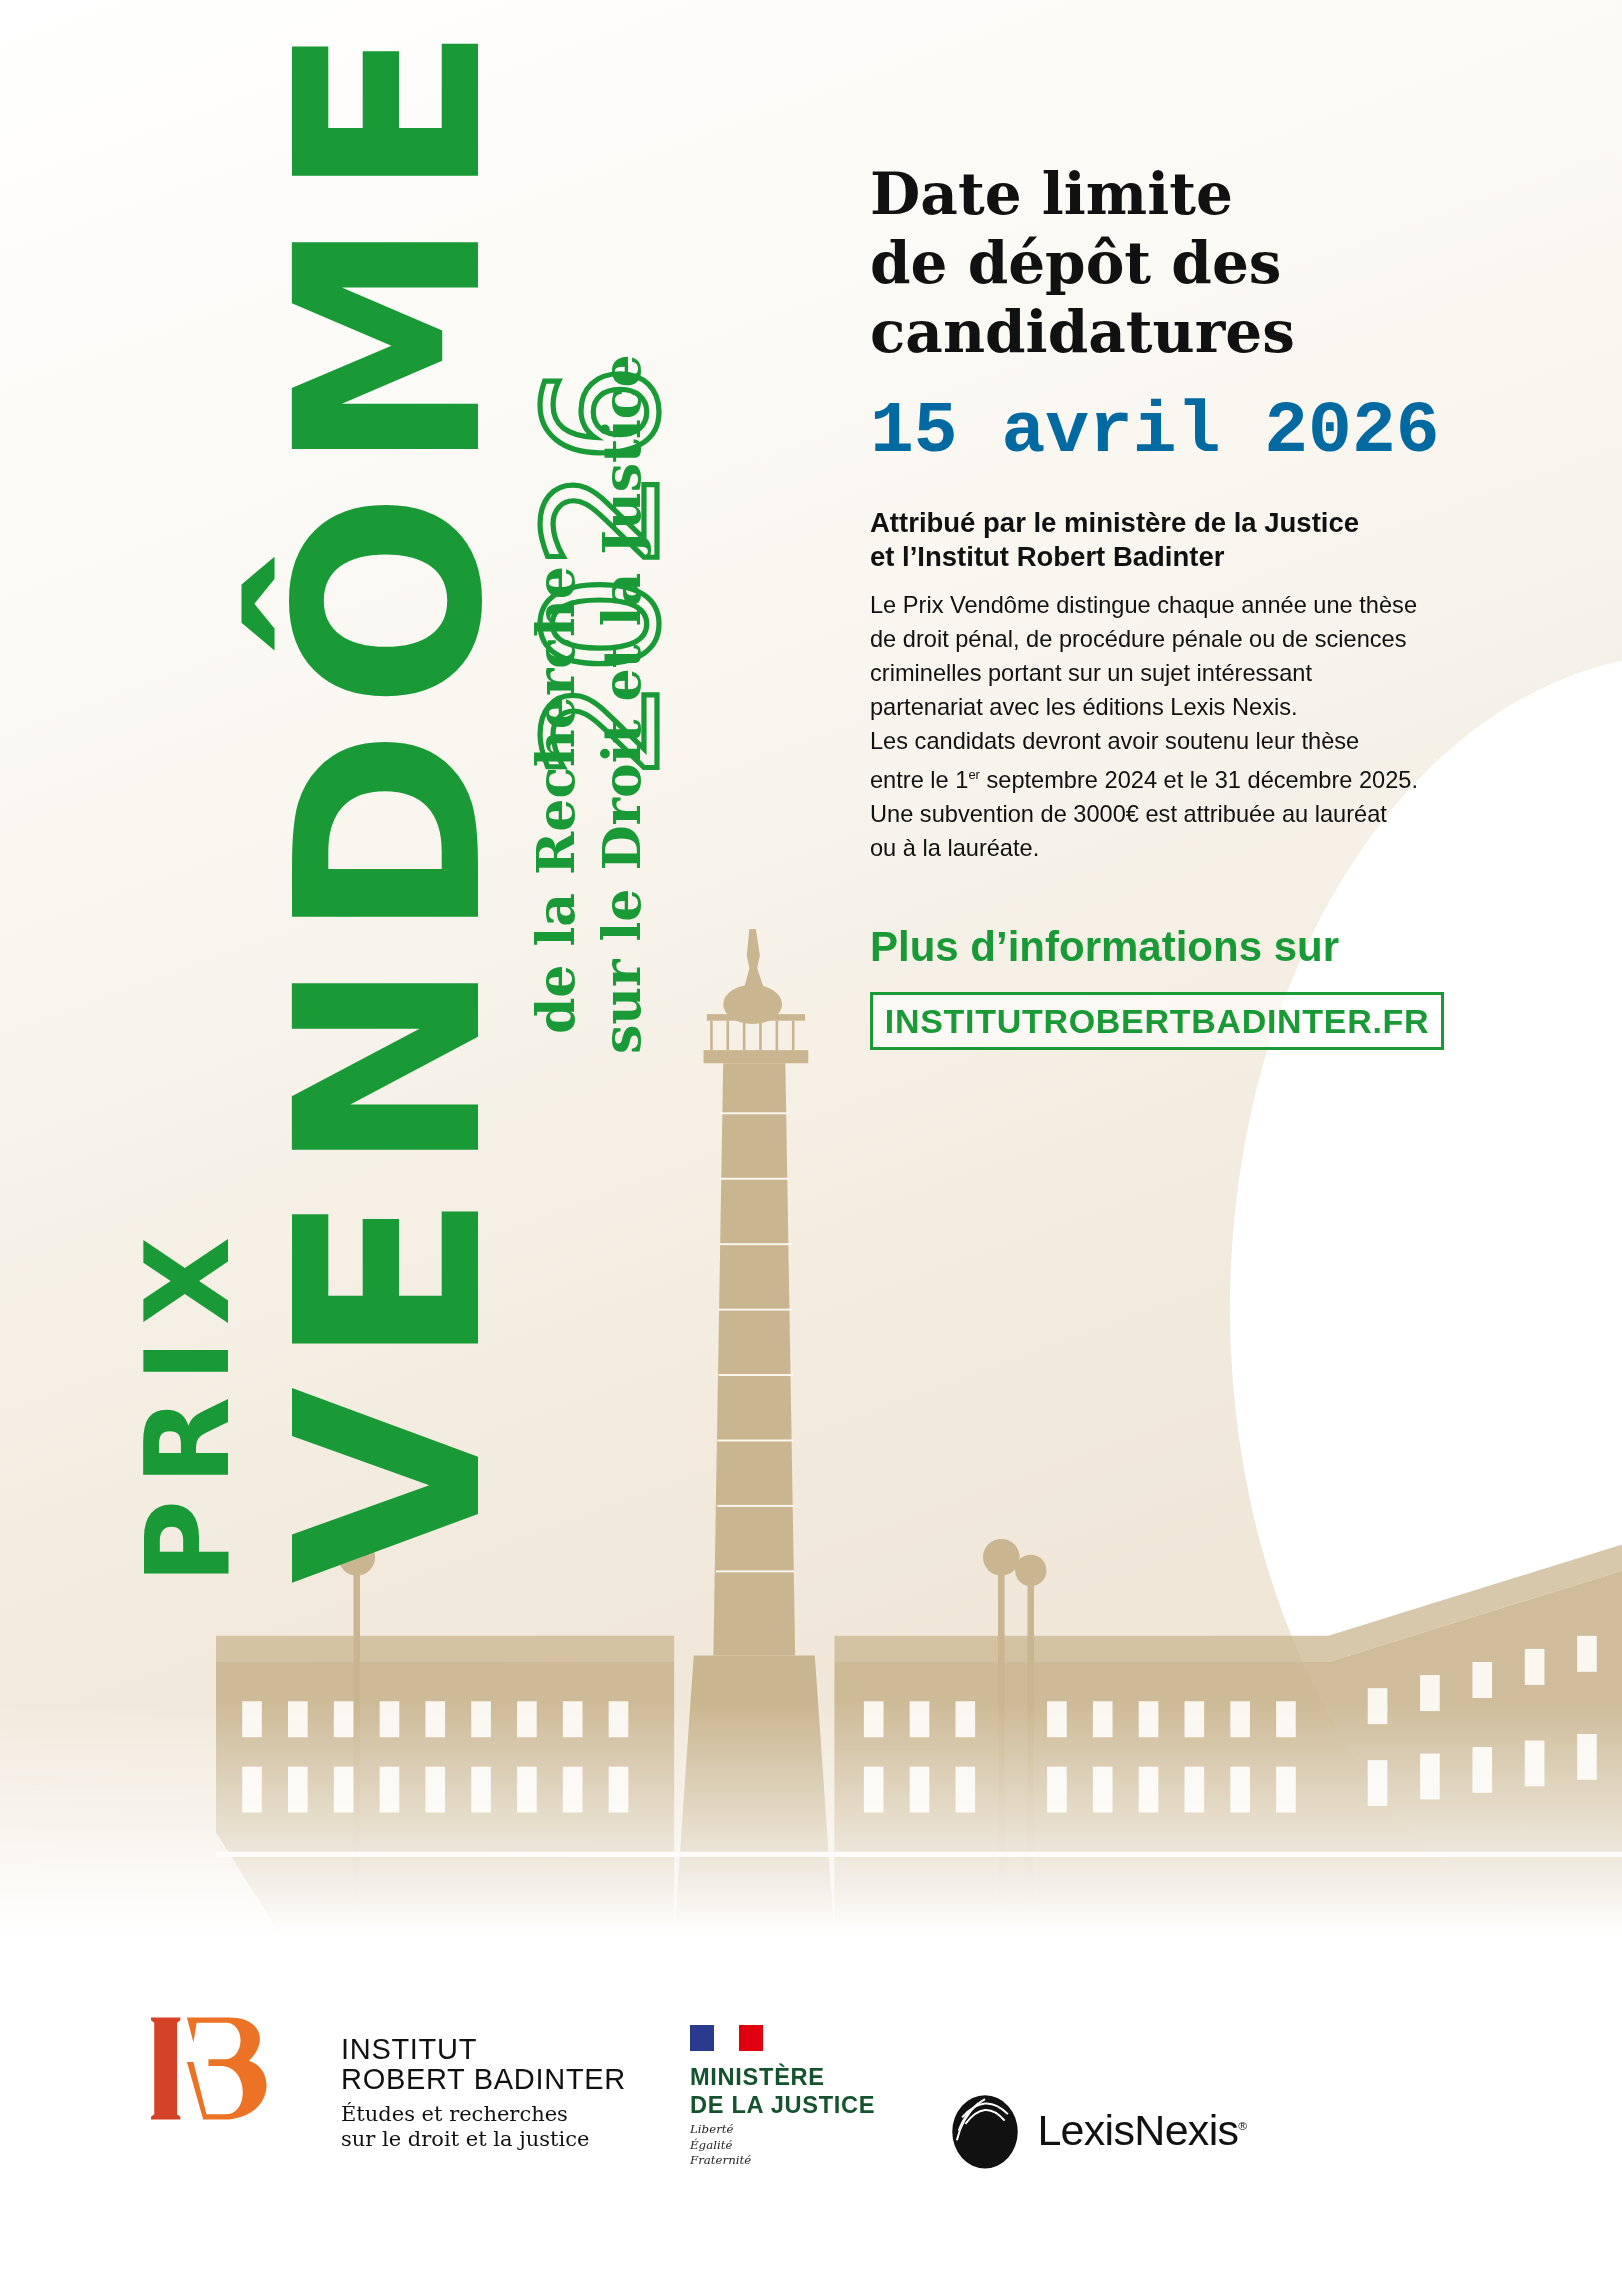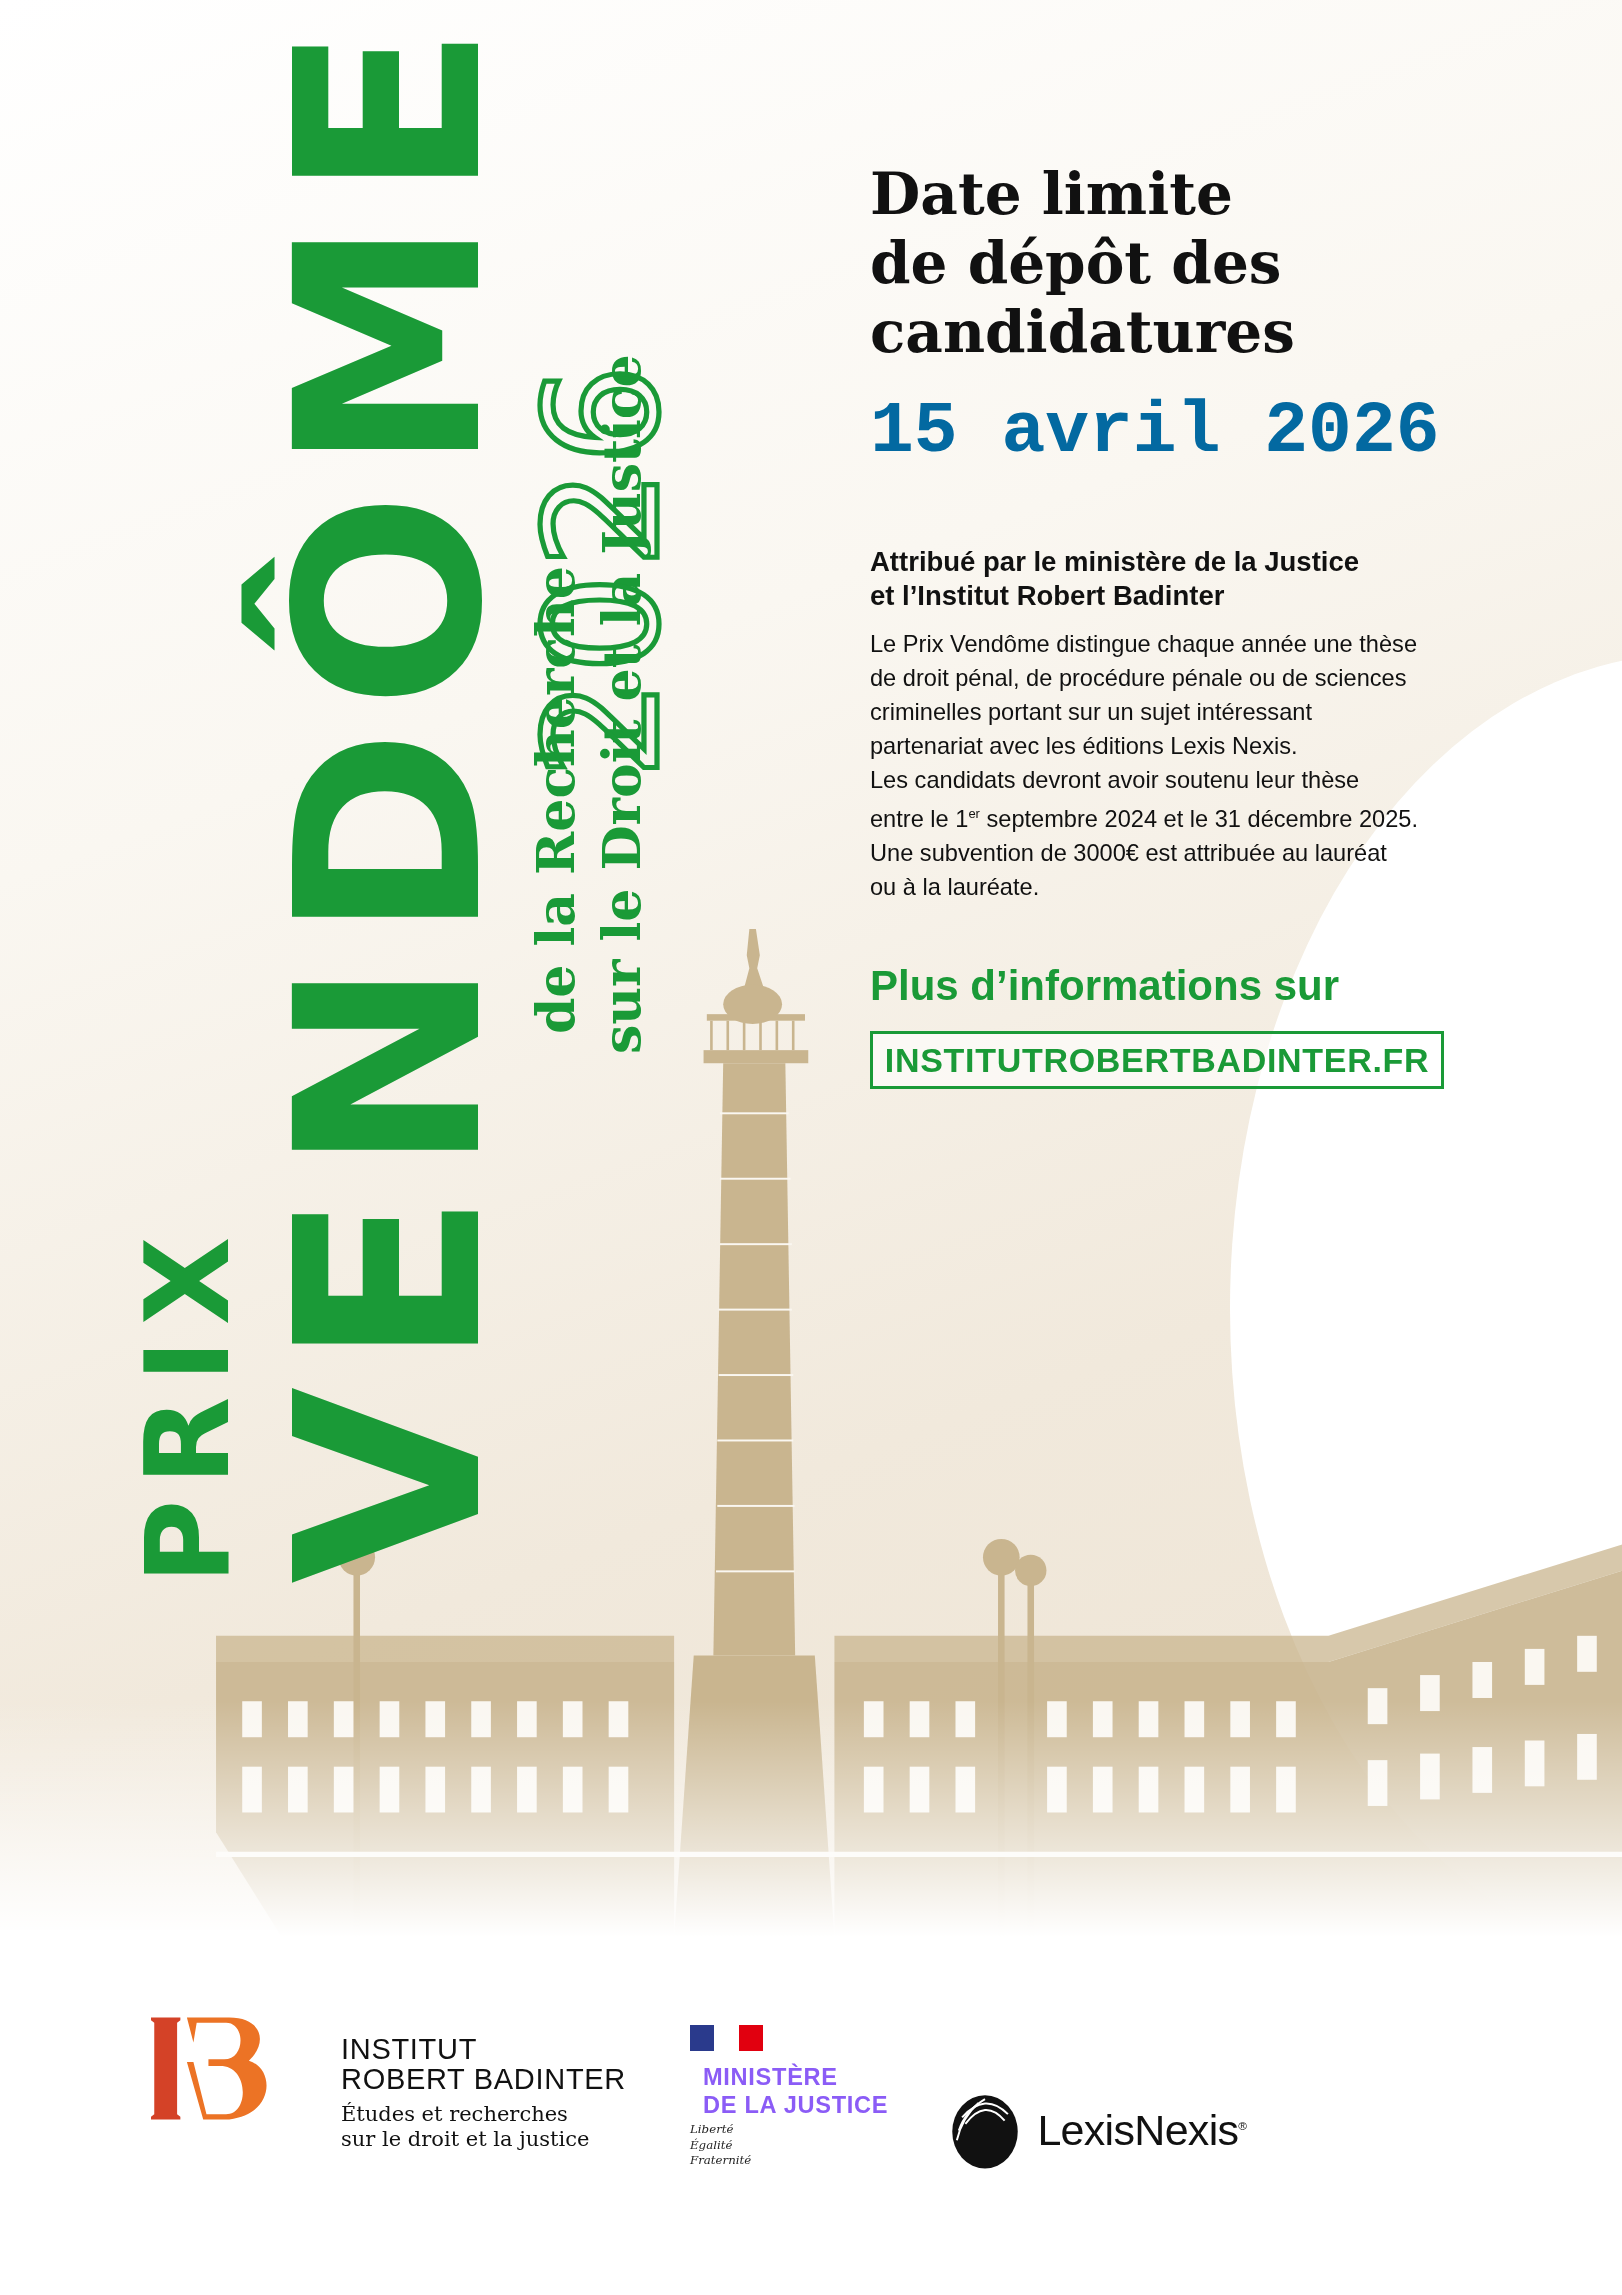--- a/index.html
+++ b/index.html
@@ -54,21 +54,21 @@
   .right-col { position:absolute; left:870px; top:160px; width:622px; }
   .deadline-title {
     font-family:"DejaVu Serif", serif; font-weight:bold; color:#111;
     font-size:58px; line-height:69px; margin:0;
   }
   .deadline-date {
     font-family:Liberation Mono, monospace; font-weight:bold; color:#0369a1;
     font-size:73px; line-height:79px; margin-top:25px;
   }
   .awarded {
-    margin-top:74px;
+    margin-top:35px;
     font-family:"Liberation Sans", sans-serif; font-weight:bold; color:#111;
     font-size:27.5px; line-height:34px;
   }
   .desc {
     margin-top:14.4px;
     font-family:"Liberation Sans", sans-serif; color:#111;
     font-size:23.6px; line-height:34px; width:654px;
   }
   .desc sup { font-size:13px; }
   .more-info {
@@ -97,21 +97,21 @@
     font-size:29px; line-height:30px; letter-spacing:0.7px;
   }
   .irb-tag {
     font-family:"DejaVu Serif", serif; color:#111;
     font-size:21px; line-height:25px; margin-top:7.9px;
   }
   .mj { position:absolute; left:690px; top:29.4px; }
   .mj-flag { width:73px; height:26px; display:flex; }
   .mj-name {
     margin-top:13px; font-family:"Liberation Sans", sans-serif; font-weight:bold;
-    color:#8b5cf6; font-size:23.6px; line-height:27.5px; letter-spacing:0.7px; white-space:nowrap;margin-left:13px;
+    color:#14532d; font-size:23.6px; line-height:27.5px; letter-spacing:0.7px; white-space:nowrap;
   }
   .mj-motto {
     margin-top:2.6px; font-family:"DejaVu Serif", serif; font-style:italic;
     color:#222; font-size:11.8px; line-height:15.7px;
   }
   .lexis { position:absolute; left:949px; top:95px; display:flex; align-items:center;justify-content:flex-end; }
   .lexis-name {
     font-family:"Liberation Sans", sans-serif; color:#111;
     font-size:43px; margin-left:16.4px; letter-spacing:-0.7px;
   }

